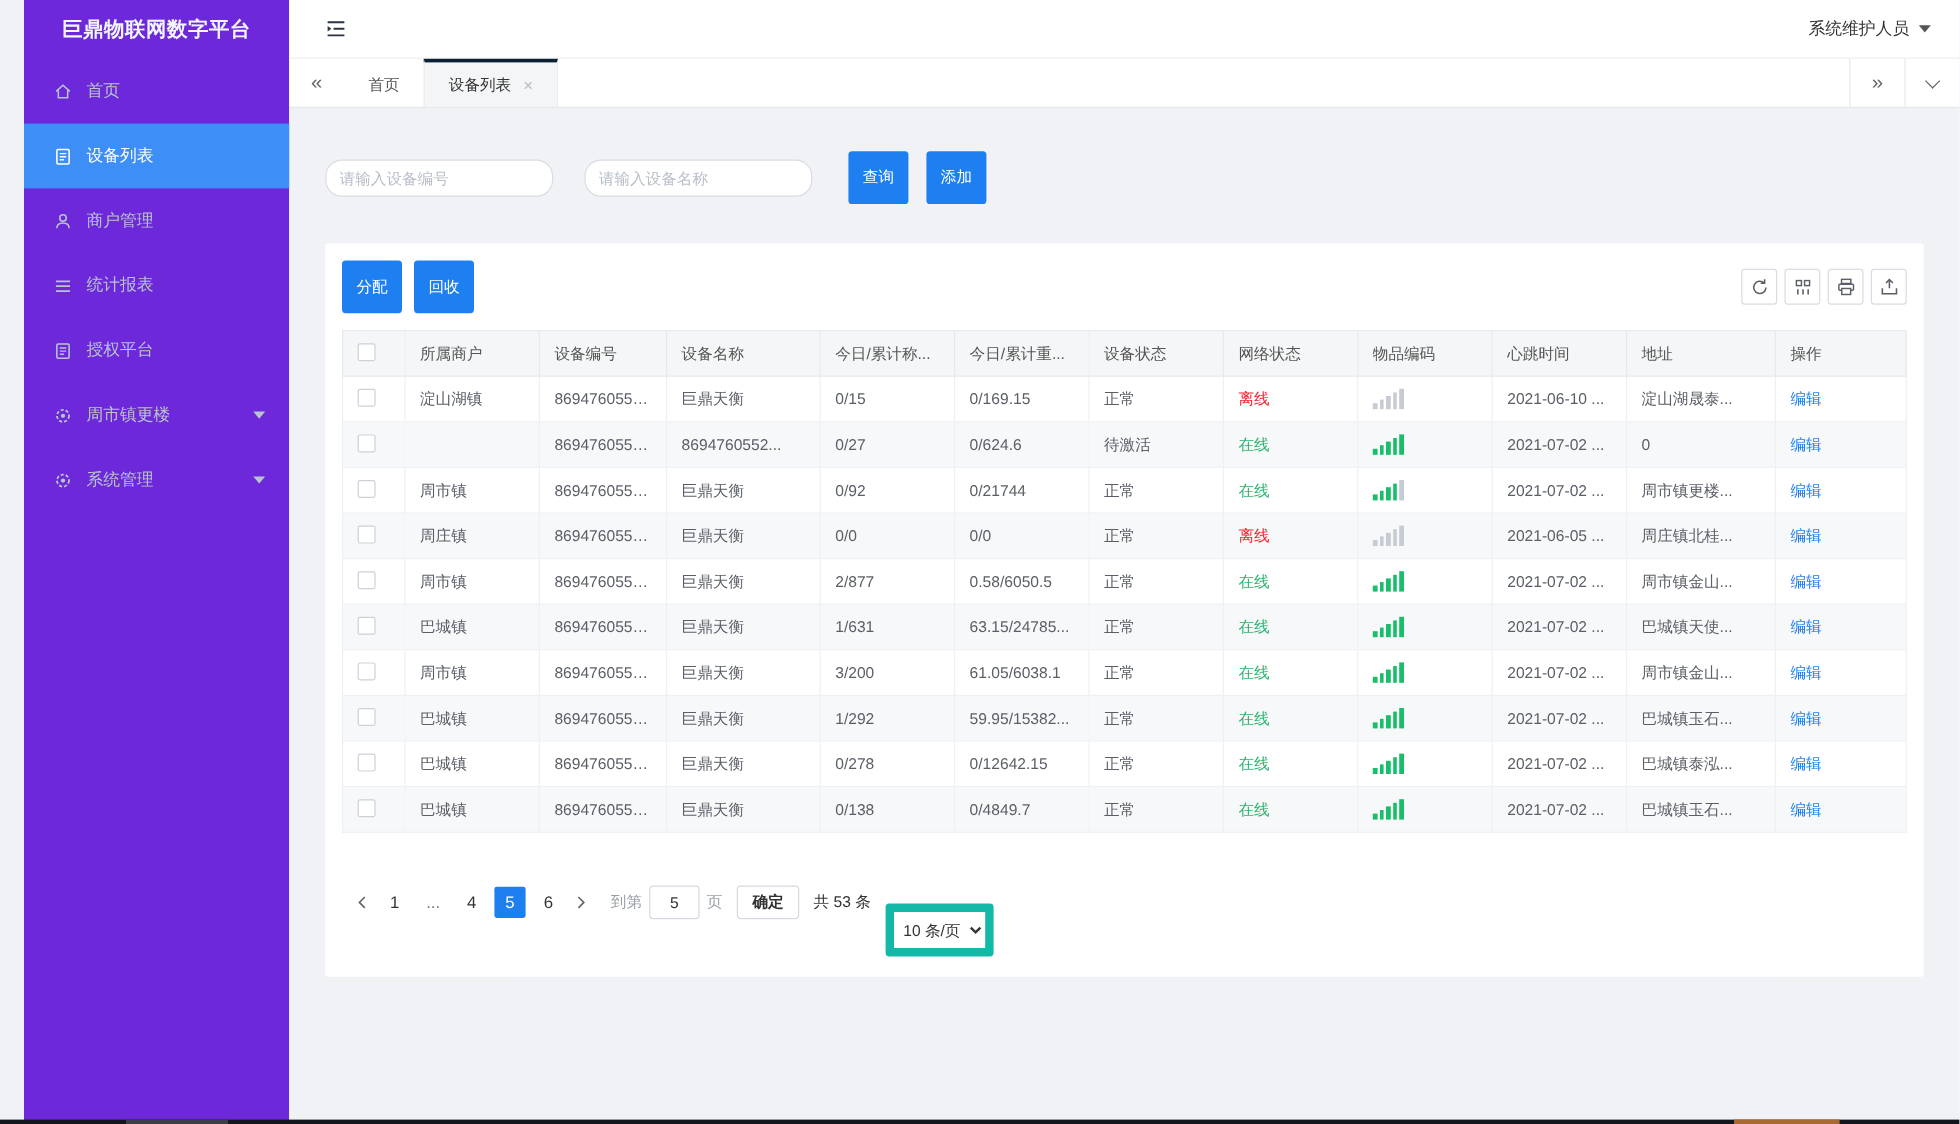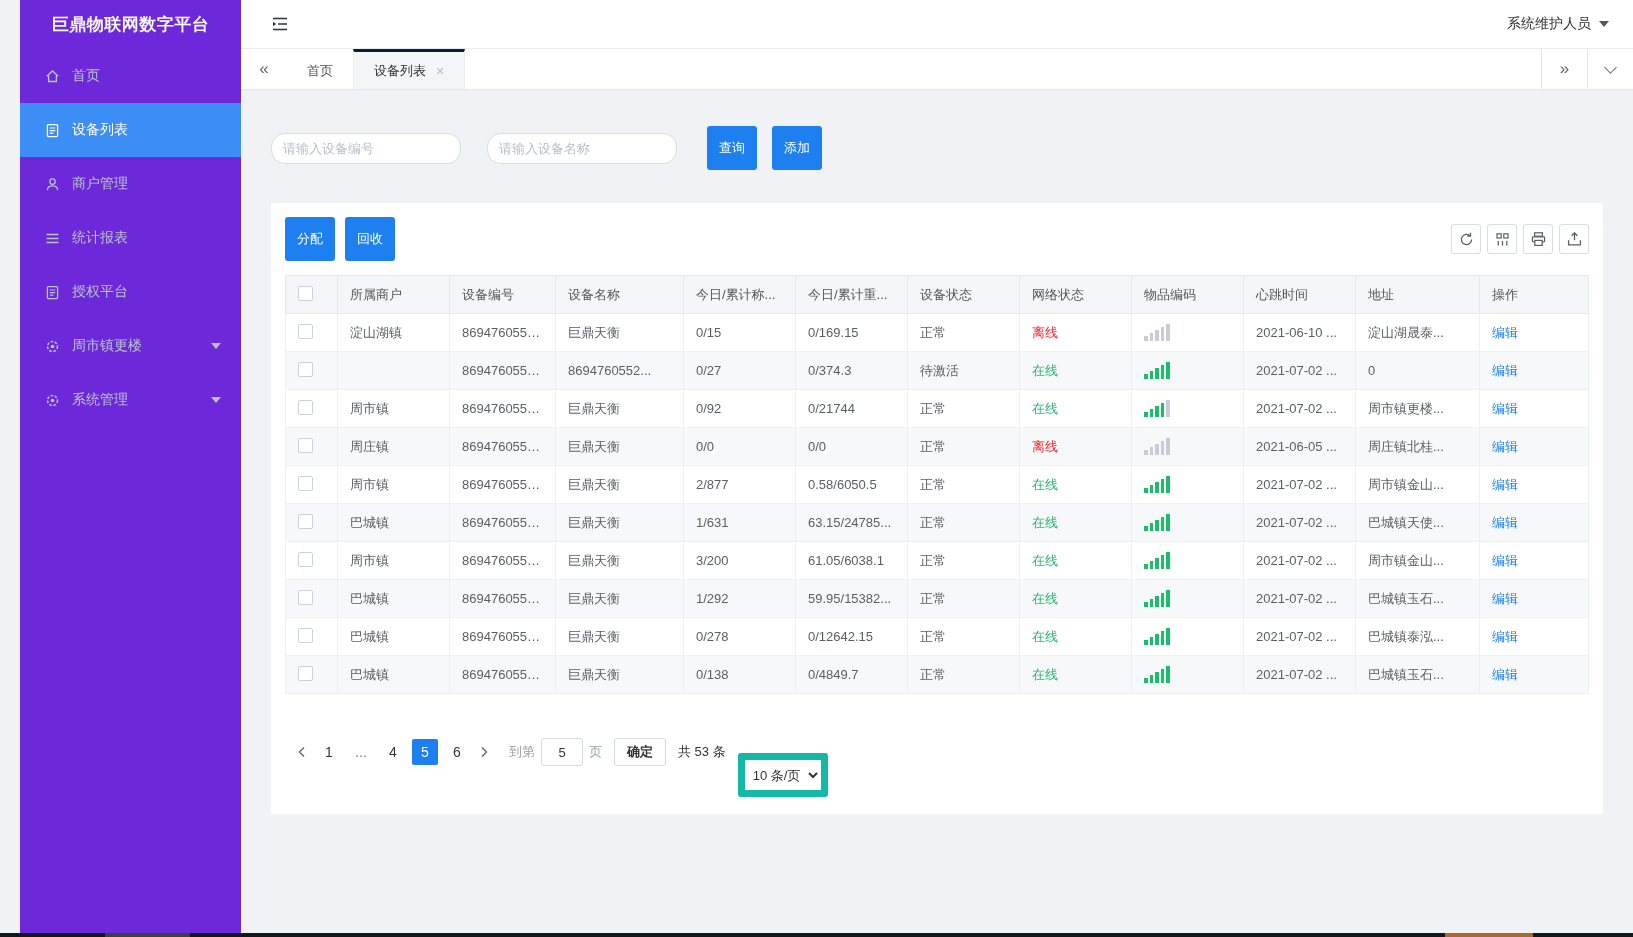--- a/index.html
+++ b/index.html
@@ -296,21 +296,21 @@
               <td>2021-06-10 ...</td>
               <td>淀山湖晟泰...</td>
               <td><a class="edit-link">编辑</a></td>
             </tr>
             <tr>
               <td><span class="cb" style="display: inline-block;"></span></td>
               <td></td>
               <td>8694760552...</td>
               <td>8694760552...</td>
               <td>0/27</td>
-              <td>0/374.3</td>
+              <td>0/624.6</td>
               <td>待激活</td>
               <td><span class="green">在线</span></td>
               <td>
                 <span class="signal">
                   <i class="on" style="height: 5px;"></i>
                   <i class="on" style="height: 8px;"></i>
                   <i class="on" style="height: 11px;"></i>
                   <i class="on" style="height: 14px;"></i>
                   <i class="on" style="height: 17px;"></i>
                 </span>

